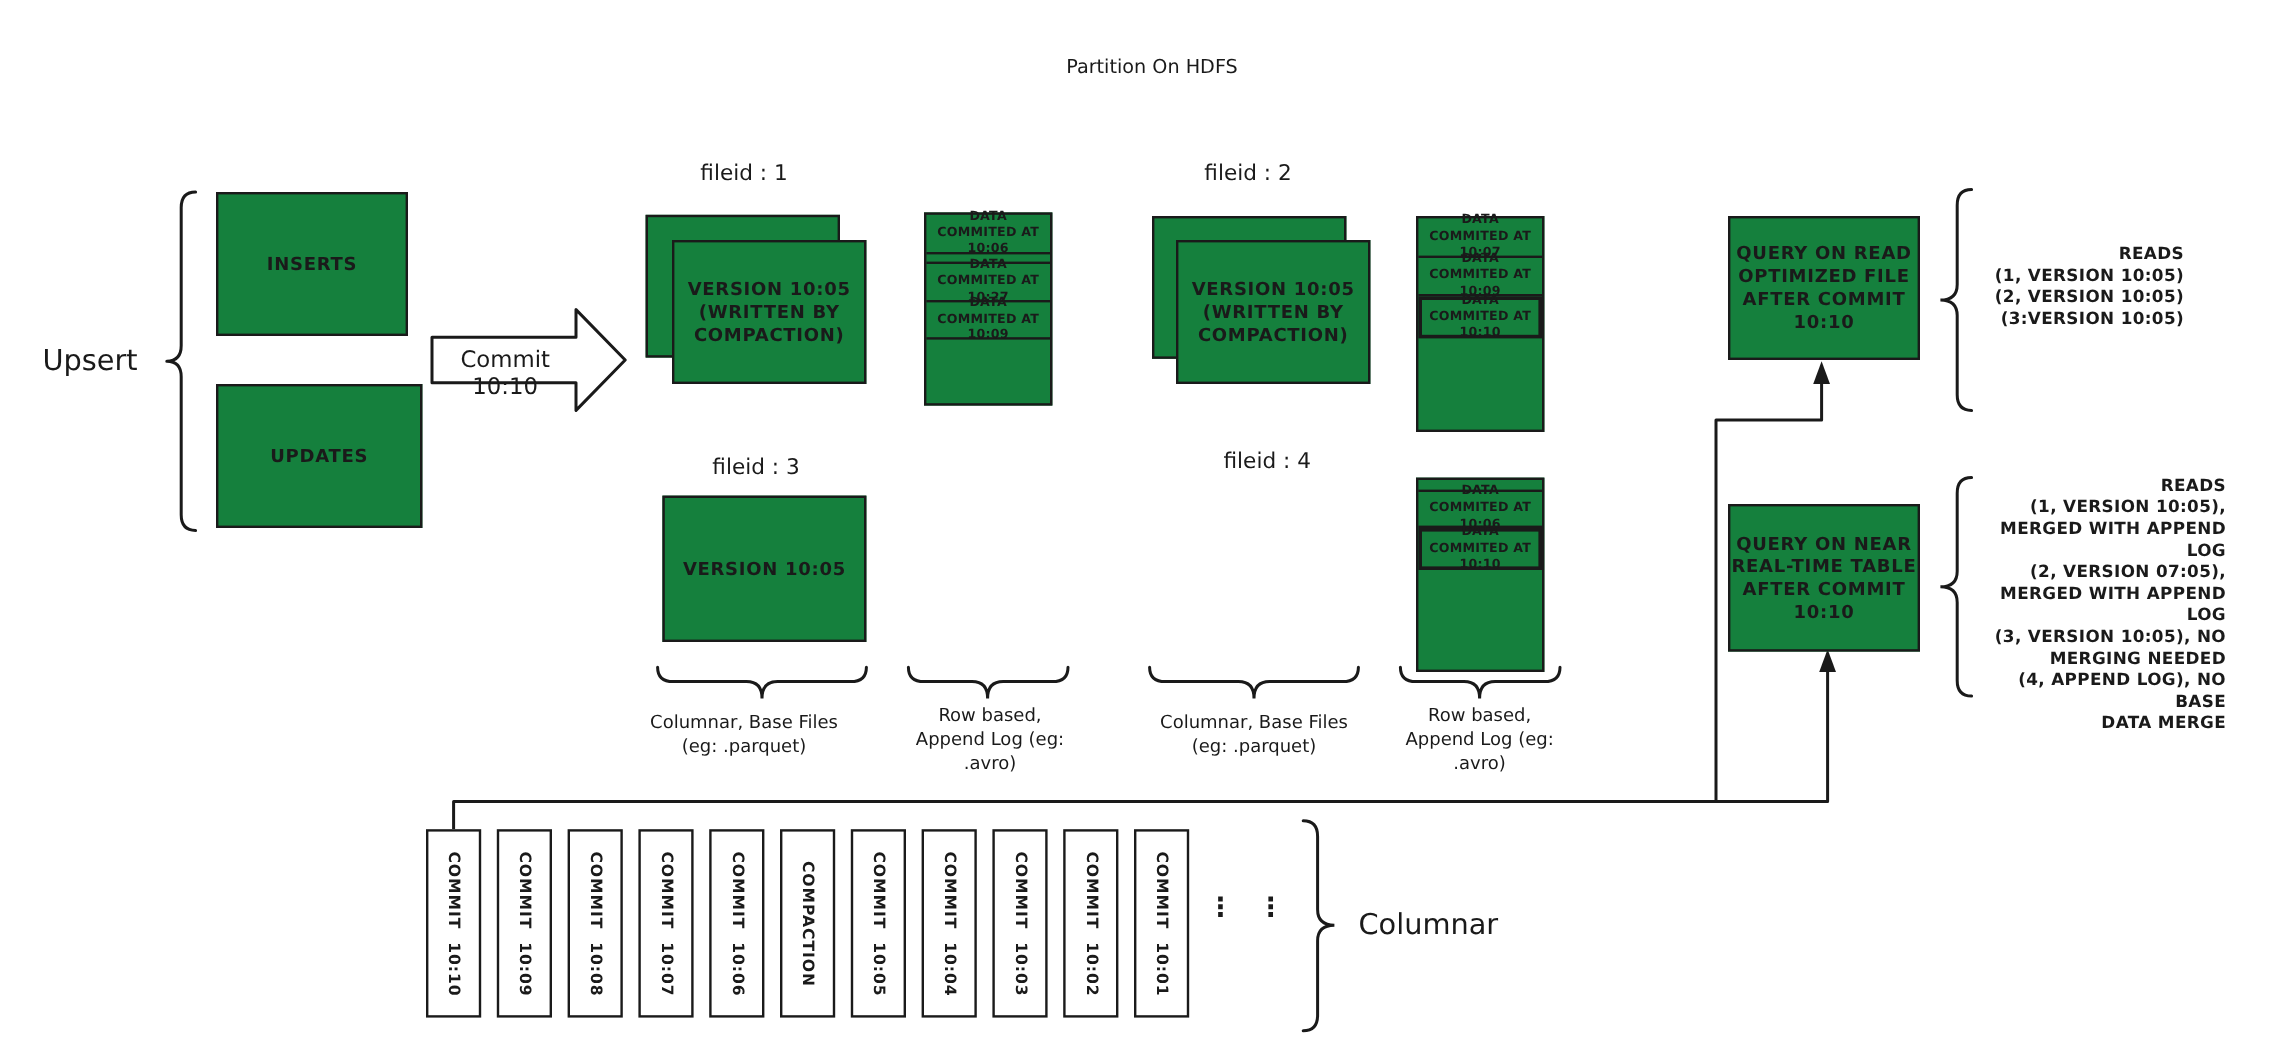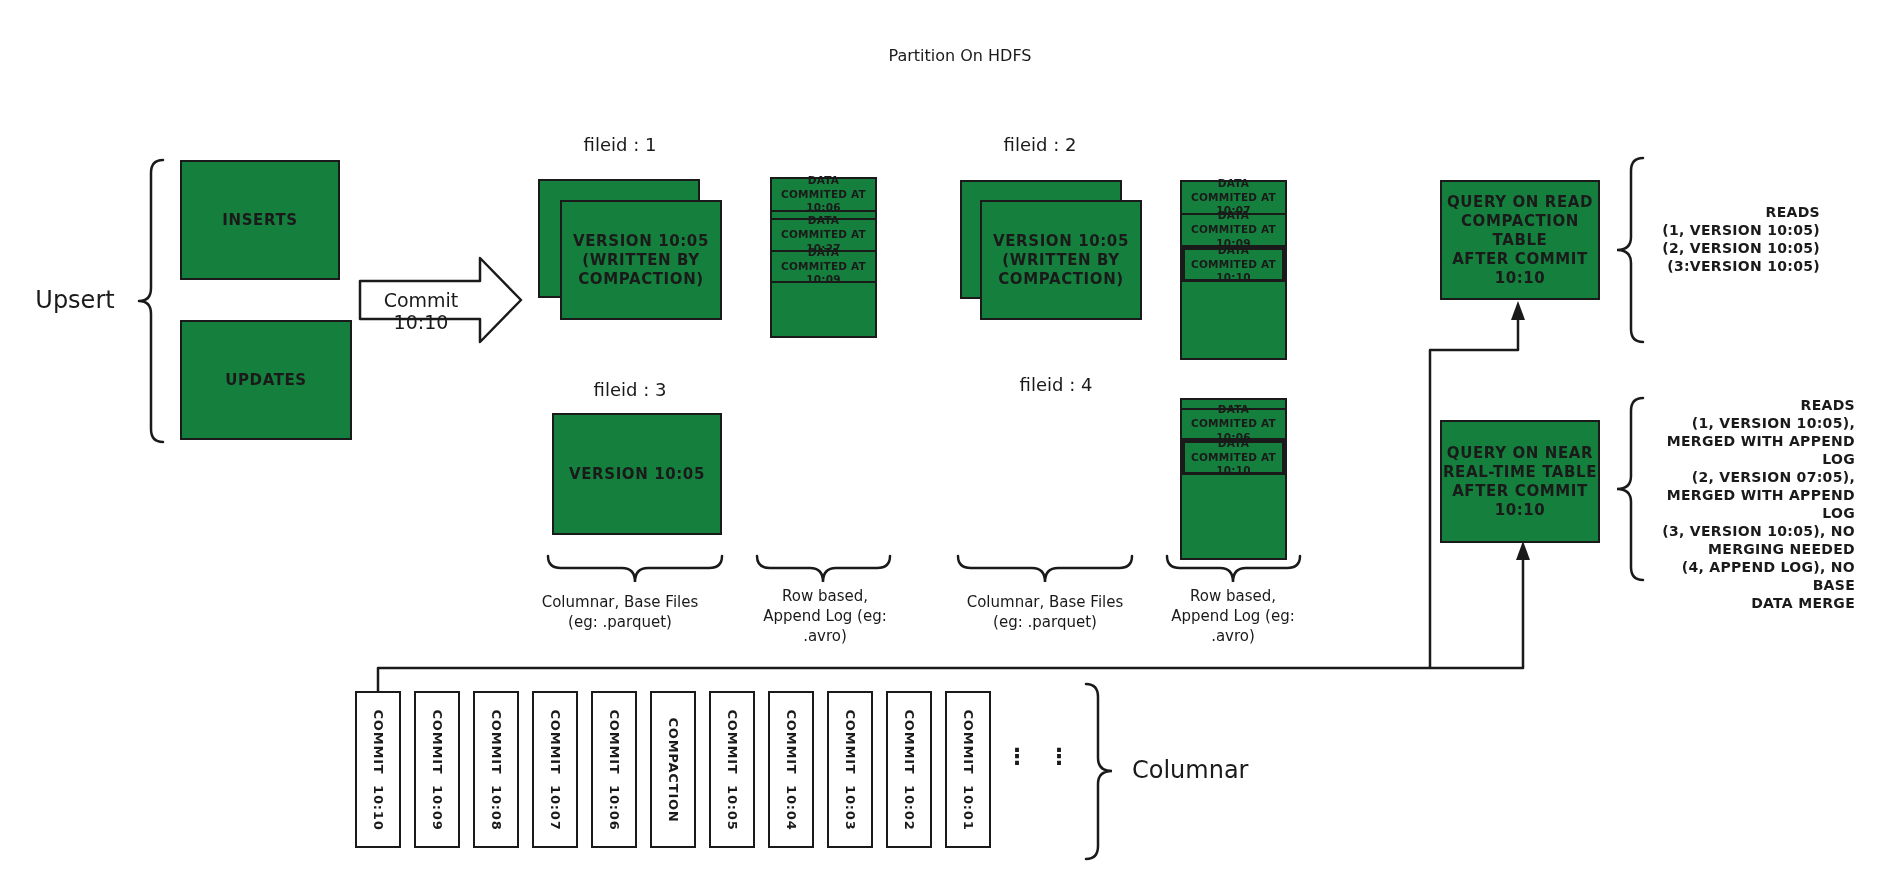--- a/index.html
+++ b/index.html
@@ -142,21 +142,21 @@
     <div>(eg: .parquet)</div>
   </div>
   <div class="abs hand center" style="left:1143px;top:586px;width:180px;font-size:15px;line-height:20px;">
     <div>Row based,</div>
     <div>Append Log  (eg:</div>
     <div>.avro)</div>
   </div>
 
   <div class="box caps vline" style="left:1440px;top:180px;width:160px;height:120px;">
     <div>QUERY ON READ</div>
-    <div>COMPACTION TABLE</div>
+    <div>OPTIMIZED FILE</div>
     <div>AFTER COMMIT</div>
     <div>10:10</div>
   </div>
   <div class="box caps vline" style="left:1440px;top:420px;width:160px;height:123px;">
     <div>QUERY ON NEAR</div>
     <div>REAL-TIME TABLE</div>
     <div>AFTER COMMIT</div>
     <div>10:10</div>
   </div>
 

